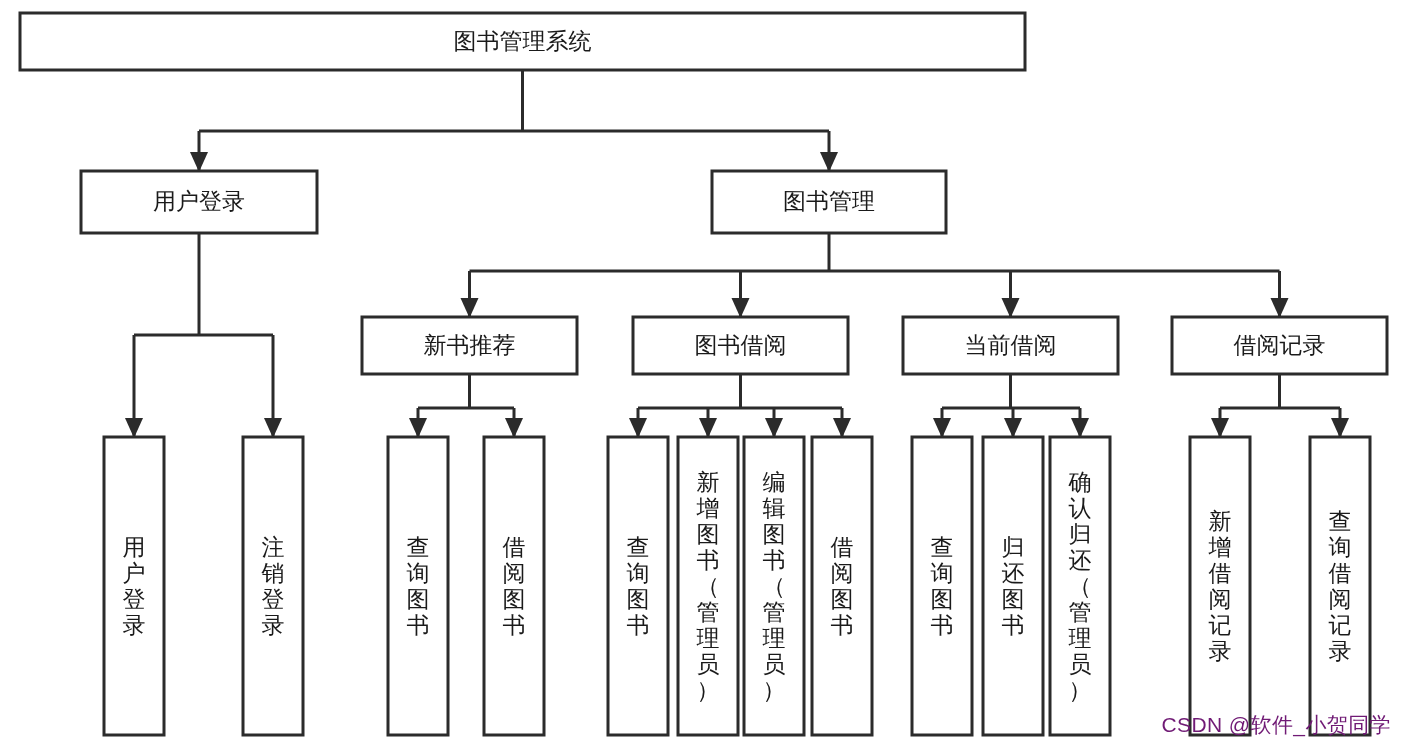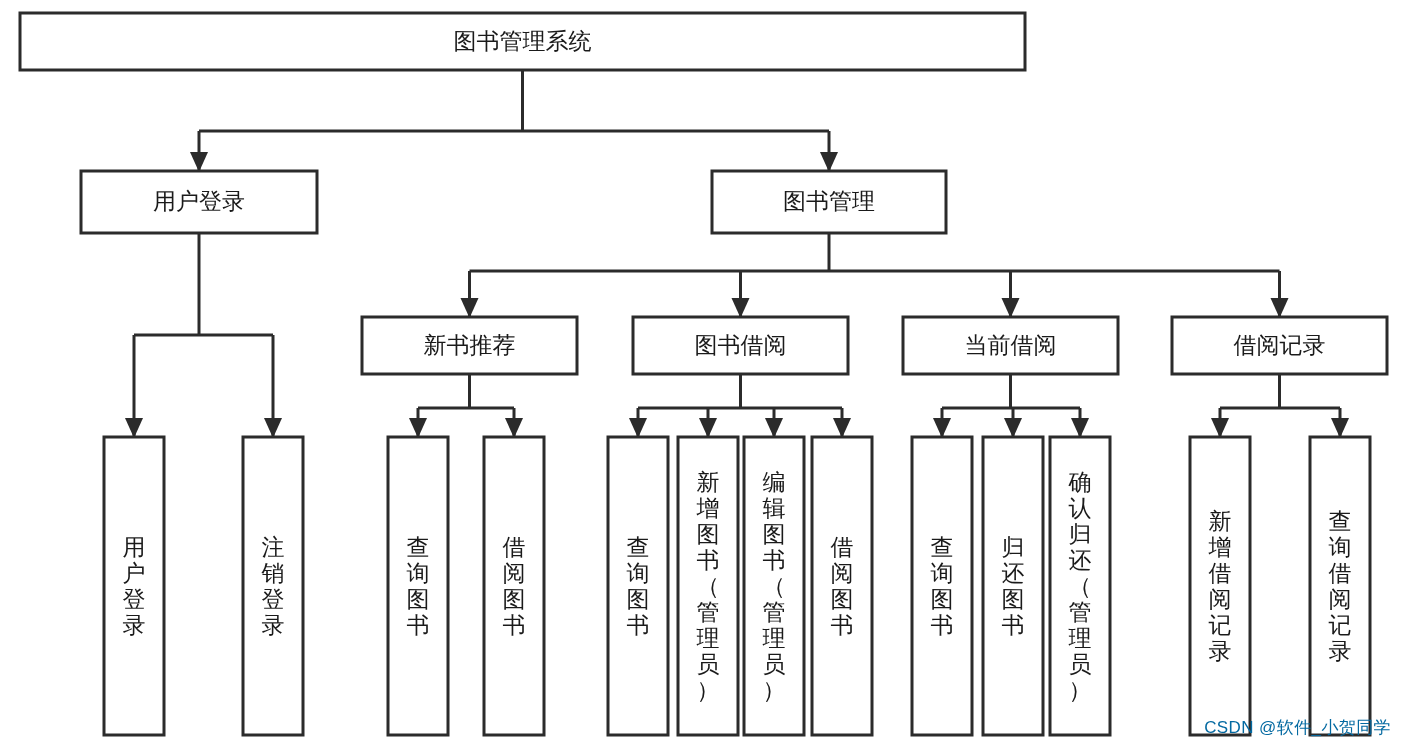--- a/index.html
+++ b/index.html
@@ -53,22 +53,22 @@
     font-family: "Liberation Sans", "DejaVu Sans", sans-serif;
     font-size: 23px;
     fill: #1a1a1a;
     text-anchor: middle;
   }
   .watermark-text {
     position: absolute;
     right: 14px;
     bottom: 8px;
     font-family: "Liberation Sans", "DejaVu Sans", sans-serif;
-    font-size: 17px;
-    color: #0369a1;
+    font-size: 21px;
+    color: #701a75;
     letter-spacing: 0.4px;
     white-space: nowrap;
     user-select: none;
   }
 </style>
 </head>
 <body>
 
 <div id="diagram-root">
   <svg class="diagram-canvas" id="diagram-canvas" viewBox="0 0 1405 747" xmlns="http://www.w3.org/2000/svg">

